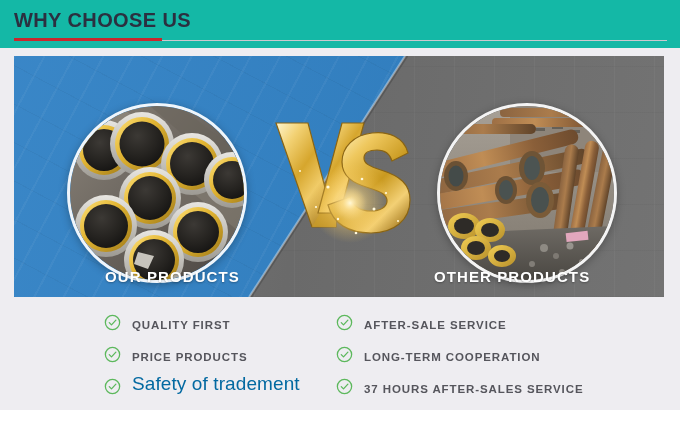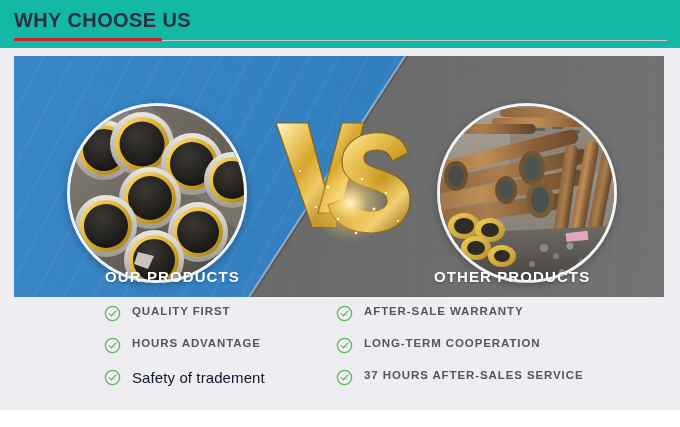--- a/index.html
+++ b/index.html
@@ -165,43 +165,43 @@
   }
   .feat-col {
     position: absolute;
     top: 0;
   }
   .feat-col-left  { left: 90px; }
   .feat-col-right { left: 322px; }
 
   .feat-row {
     display: flex;
-    align-items: flex-start;
+    align-items: flex-end;
     height: 26px;
     margin-bottom: 6px;
   }
   .check-icon {
     width: 17px;
     height: 17px;
     flex: 0 0 17px;
     margin-right: 11px;
     display: block;
   }
   .feat-label {
     font-size: 11.5px;
     font-weight: bold;
     letter-spacing: 0.9px;
     color: #55555c;
     white-space: nowrap;
   }
   .feat-label.alt {
-    font-size: 15px;
+    font-size: 19px;
     font-weight: normal;
     letter-spacing: 0.1px;
-    color: #0f172a;
+    color: #0369a1;
   }
 
   
   .footer-white {
     position: absolute;
     left: 0;
     top: 410px;
     width: 680px;
     height: 17px;
     background: #ffffff;
@@ -479,40 +479,40 @@
         <path d="M6.2 10.2 L8.8 12.8 L14 7.2" fill="none" stroke="#5cb85c" stroke-width="1.5" stroke-linecap="round" stroke-linejoin="round"></path>
       </svg>
       <span class="feat-label">QUALITY FIRST</span>
     </div>
 
     <div class="feat-row">
       <svg class="check-icon" viewBox="0 0 20 20">
         <circle cx="10" cy="10" r="8.4" fill="none" stroke="#5cb85c" stroke-width="1.5"></circle>
         <path d="M6.2 10.2 L8.8 12.8 L14 7.2" fill="none" stroke="#5cb85c" stroke-width="1.5" stroke-linecap="round" stroke-linejoin="round"></path>
       </svg>
-      <span class="feat-label">HOURS ADVANTAGE</span>
+      <span class="feat-label">PRICE PRODUCTS</span>
     </div>
 
     <div class="feat-row">
       <svg class="check-icon" viewBox="0 0 20 20">
         <circle cx="10" cy="10" r="8.4" fill="none" stroke="#5cb85c" stroke-width="1.5"></circle>
         <path d="M6.2 10.2 L8.8 12.8 L14 7.2" fill="none" stroke="#5cb85c" stroke-width="1.5" stroke-linecap="round" stroke-linejoin="round"></path>
       </svg>
       <span class="feat-label alt">Safety of tradement</span>
     </div>
   </div>
 
   <div class="feat-col feat-col-right">
 
     <div class="feat-row">
       <svg class="check-icon" viewBox="0 0 20 20">
         <circle cx="10" cy="10" r="8.4" fill="none" stroke="#5cb85c" stroke-width="1.5"></circle>
         <path d="M6.2 10.2 L8.8 12.8 L14 7.2" fill="none" stroke="#5cb85c" stroke-width="1.5" stroke-linecap="round" stroke-linejoin="round"></path>
       </svg>
-      <span class="feat-label">AFTER-SALE WARRANTY</span>
+      <span class="feat-label">AFTER-SALE SERVICE</span>
     </div>
 
     <div class="feat-row">
       <svg class="check-icon" viewBox="0 0 20 20">
         <circle cx="10" cy="10" r="8.4" fill="none" stroke="#5cb85c" stroke-width="1.5"></circle>
         <path d="M6.2 10.2 L8.8 12.8 L14 7.2" fill="none" stroke="#5cb85c" stroke-width="1.5" stroke-linecap="round" stroke-linejoin="round"></path>
       </svg>
       <span class="feat-label">LONG-TERM COOPERATION</span>
     </div>
 

